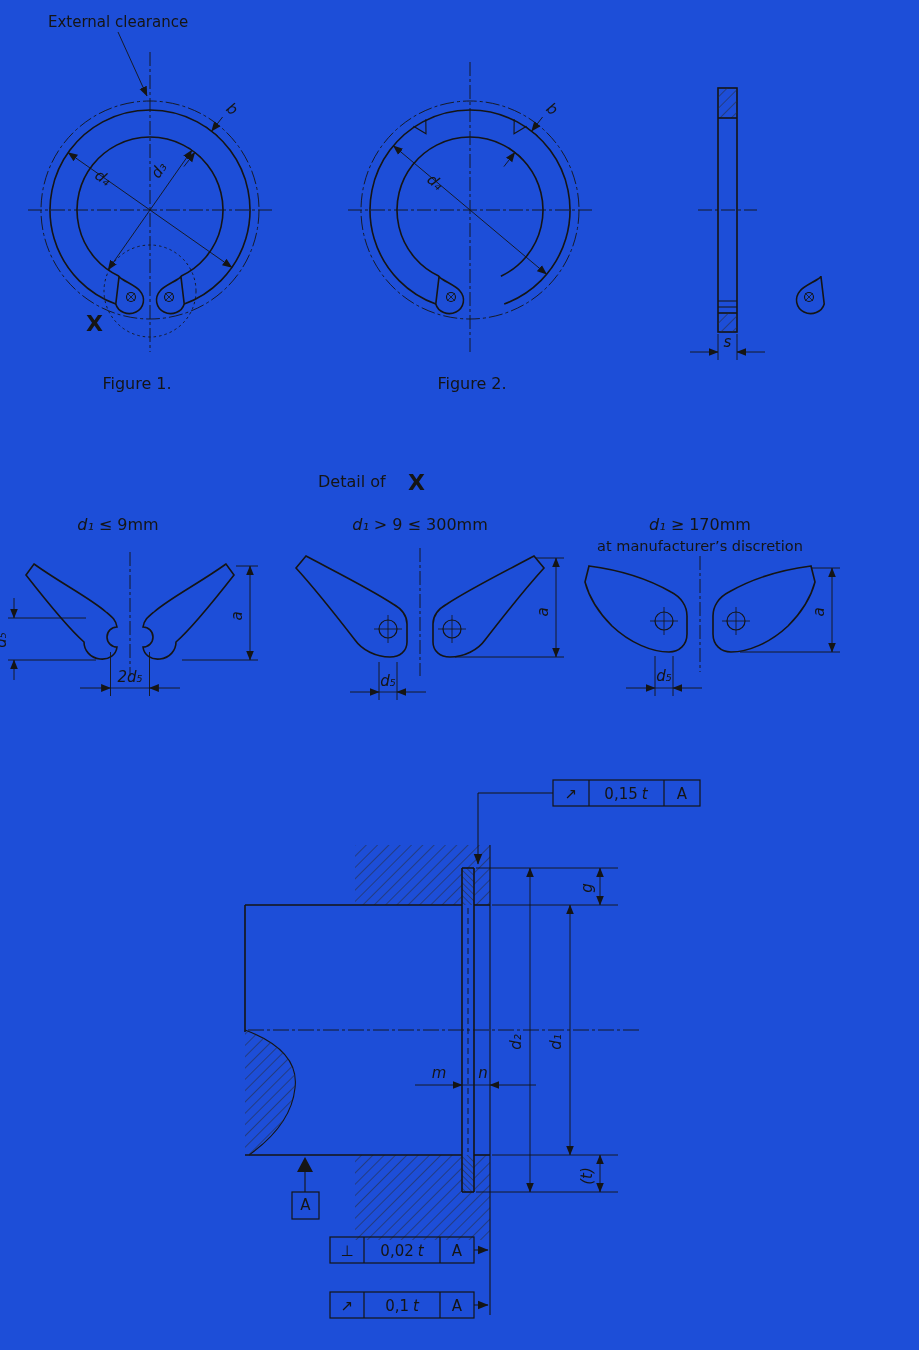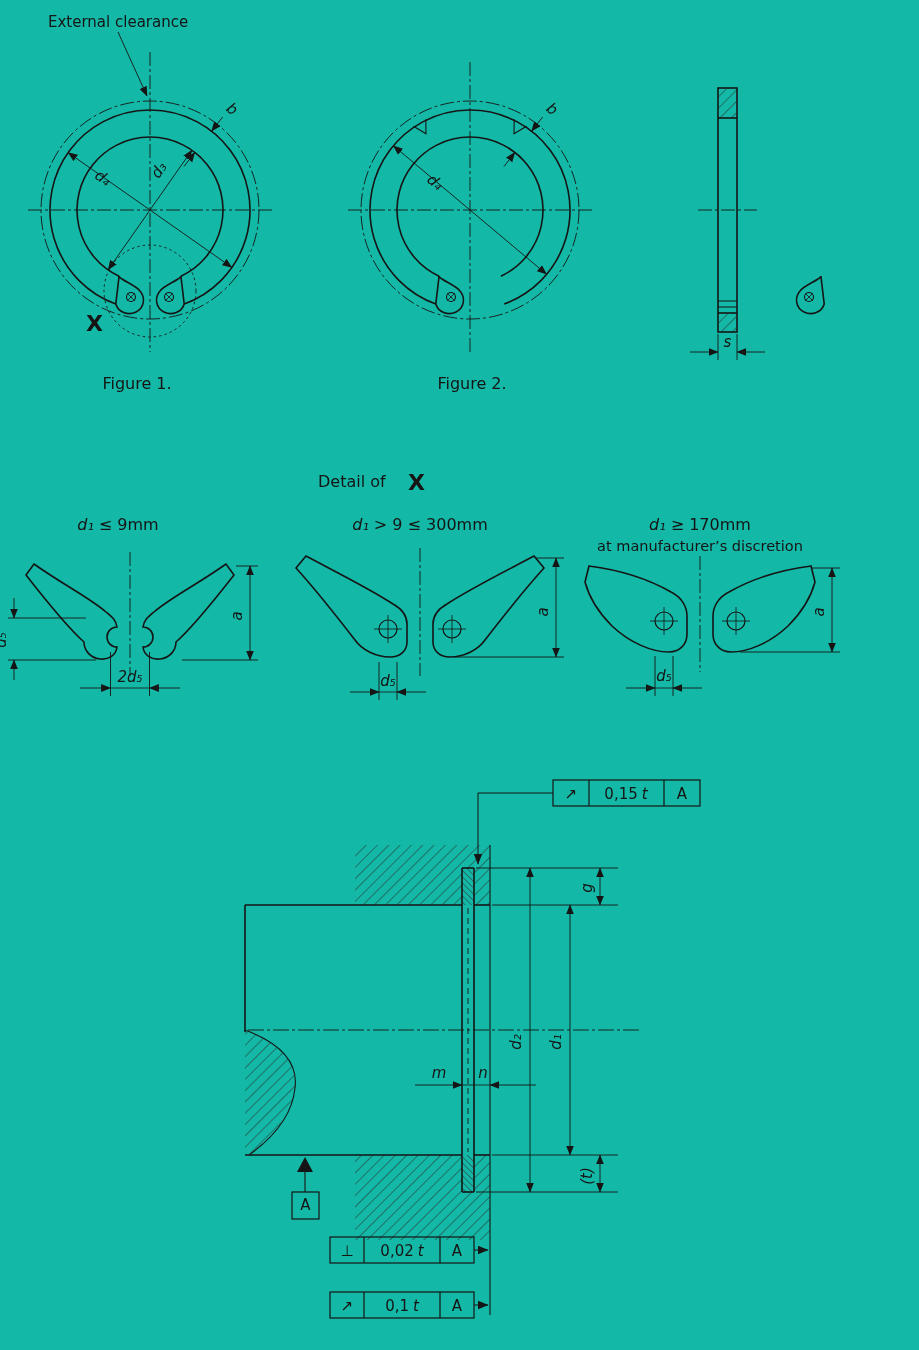--- a/index.html
+++ b/index.html
@@ -1,19 +1,19 @@
 <!DOCTYPE html>
 <html><head>
 <meta charset="utf-8">
 <style>
   html,body{margin:0;padding:0;background:#ffffff;}
   .page{
     position:relative;
     width:919px;height:1350px;
-    background:#14b8a6;
+    background:#1d4ed8;
     font-family:"DejaVu Sans", sans-serif;
     overflow:hidden;
   }
   svg{display:block;}
   svg text{
     font-family:"DejaVu Sans", sans-serif;
     fill:#151515;
   }
   .lbl{font-size:15px;}
   .dim{font-size:15px;font-style:italic;}

